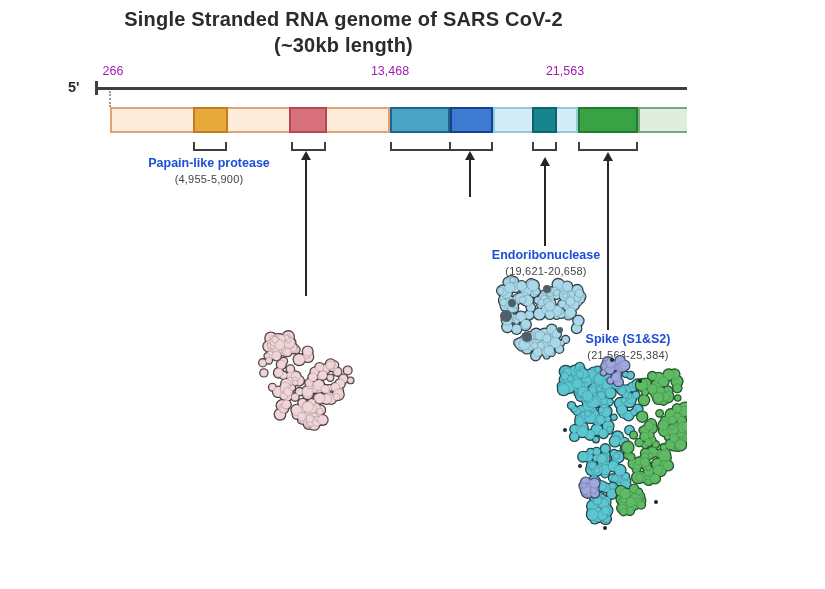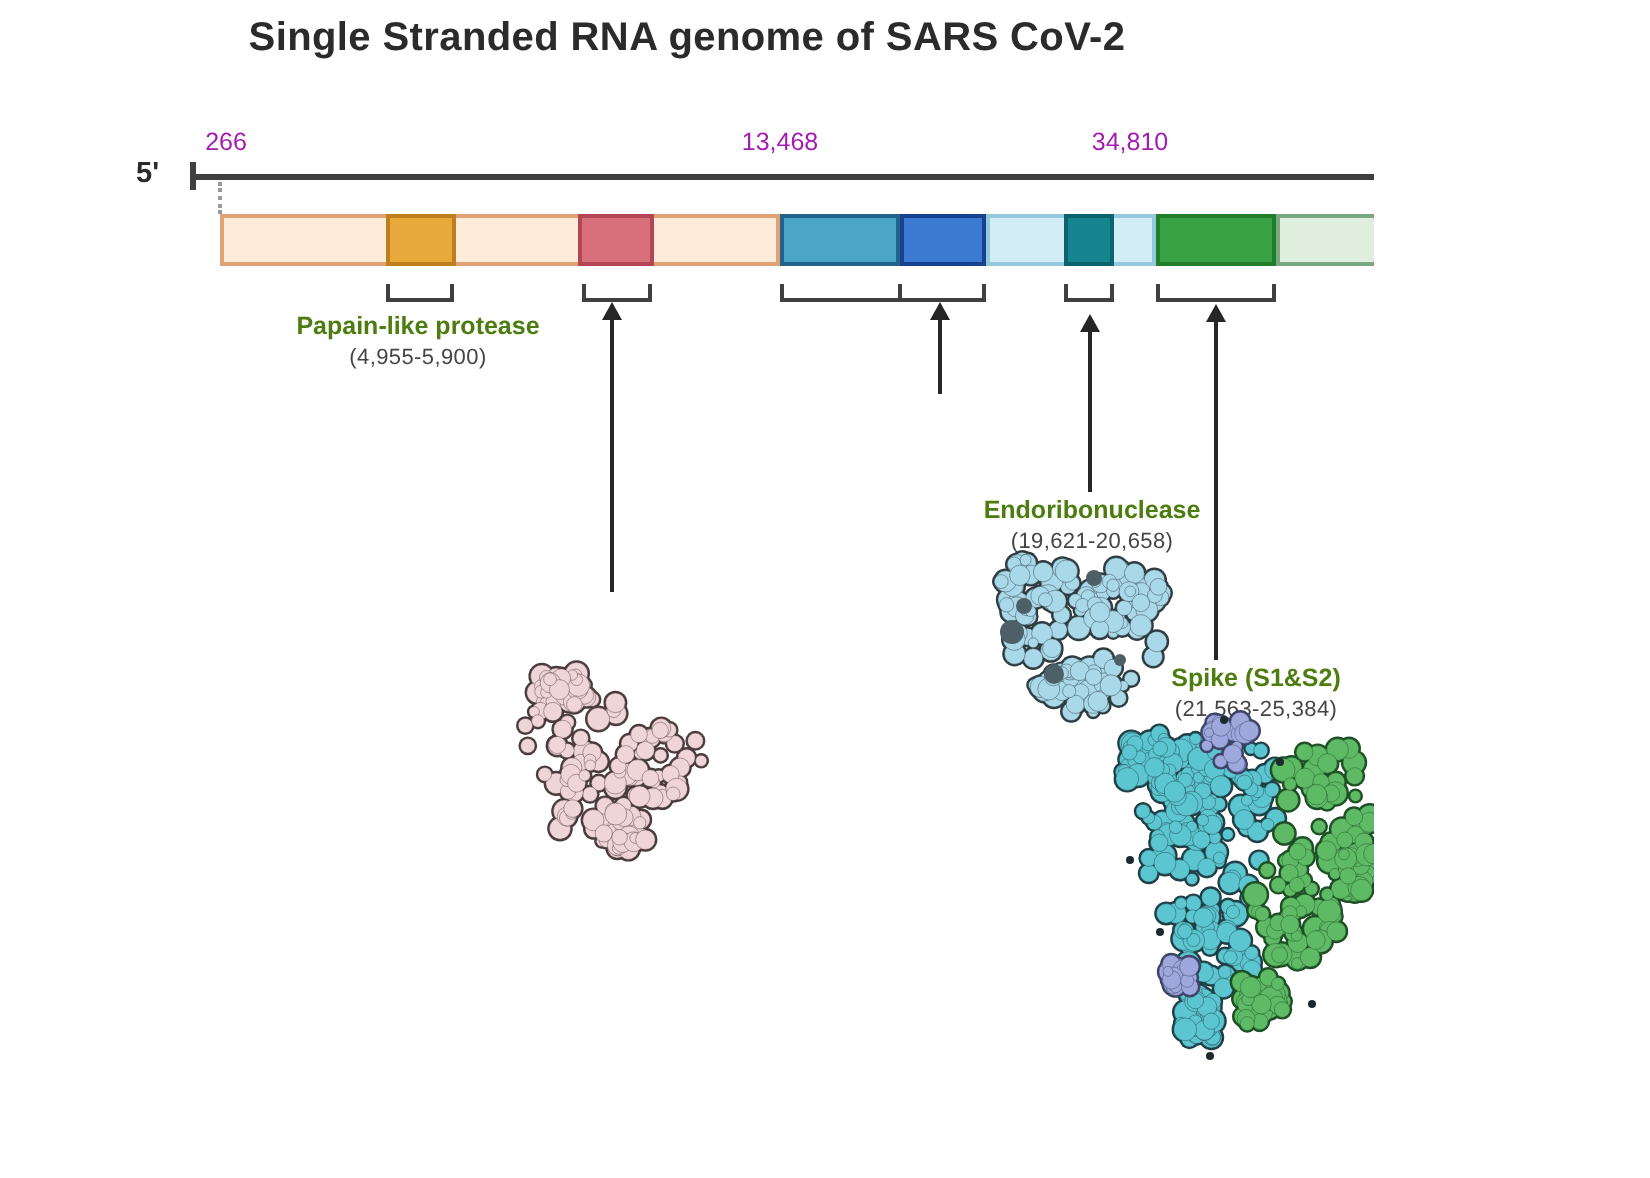--- a/index.html
+++ b/index.html
@@ -19,43 +19,44 @@
 
   .bracket{position:absolute;top:142px;height:9px;
            border-left:2px solid #3f3f3f;border-right:2px solid #3f3f3f;border-bottom:2px solid #3f3f3f}
   .btick{position:absolute;width:2px;background:#3f3f3f}
 
   .shaft{position:absolute;width:2px;background:#262626}
   .ahead{position:absolute;width:0;height:0;
          border-left:5px solid transparent;border-right:5px solid transparent;border-bottom:9px solid #262626}
 
   .lbl{position:absolute;transform:translateX(-50%);text-align:center;white-space:nowrap}
-  .lbl .nm{font-size:12.5px;font-weight:bold;color:#4d7c0f}
+  .lbl .nm{font-size:12.5px;font-weight:bold;color:#1d4ed8}
   .lbl .rg{font-size:11px;color:#454545;margin-top:3px;letter-spacing:.2px}
 
   #blob-overlay{position:absolute;left:0;top:0;pointer-events:none}
 </style>
 </head>
 <body>
 
 <div class="canvas">
 
   <div class="title">
     <div>Single Stranded RNA genome of SARS CoV-2</div>
+    <div>(~30kb length)</div>
   </div>
 
   <div>
     <span class="prime" style="left:68px;top:79px">5'</span>
     <span class="prime" style="left:737px;top:79px">3'</span>
     <div class="ruler-line" style="left:95px;top:87px;width:637px;height:3px"></div>
     <div class="ruler-line" style="left:95px;top:81px;width:3px;height:14px"></div>
     <div class="ruler-line" style="left:729px;top:81px;width:3px;height:14px"></div>
     <span class="tick" style="left:113px;top:64px">266</span>
     <span class="tick" style="left:390px;top:64px">13,468</span>
-    <span class="tick" style="left:565px;top:64px">34,810</span>
+    <span class="tick" style="left:565px;top:64px">21,563</span>
     <span class="tick" style="left:744px;top:64px">29,674</span>
     <div class="dotted" style="left:109px;top:91px;height:16px"></div>
   </div>
 
   <div id="genome-bar-layer">
       <div class="seg" style="left: 110px; width: 280px; background: rgb(253, 236, 217); border-color: rgb(224, 163, 120);"></div>
       <div class="seg" style="left: 193px; width: 35px; background: rgb(232, 169, 60); border-color: rgb(191, 125, 30);"></div>
       <div class="seg" style="left: 289px; width: 38px; background: rgb(215, 112, 122); border-color: rgb(180, 71, 83);"></div>
       <div class="seg" style="left: 390px; width: 60px; background: rgb(74, 165, 198); border-color: rgb(34, 99, 139);"></div>
       <div class="seg" style="left: 450px; width: 43px; background: rgb(61, 122, 210); border-color: rgb(22, 65, 143);"></div>

